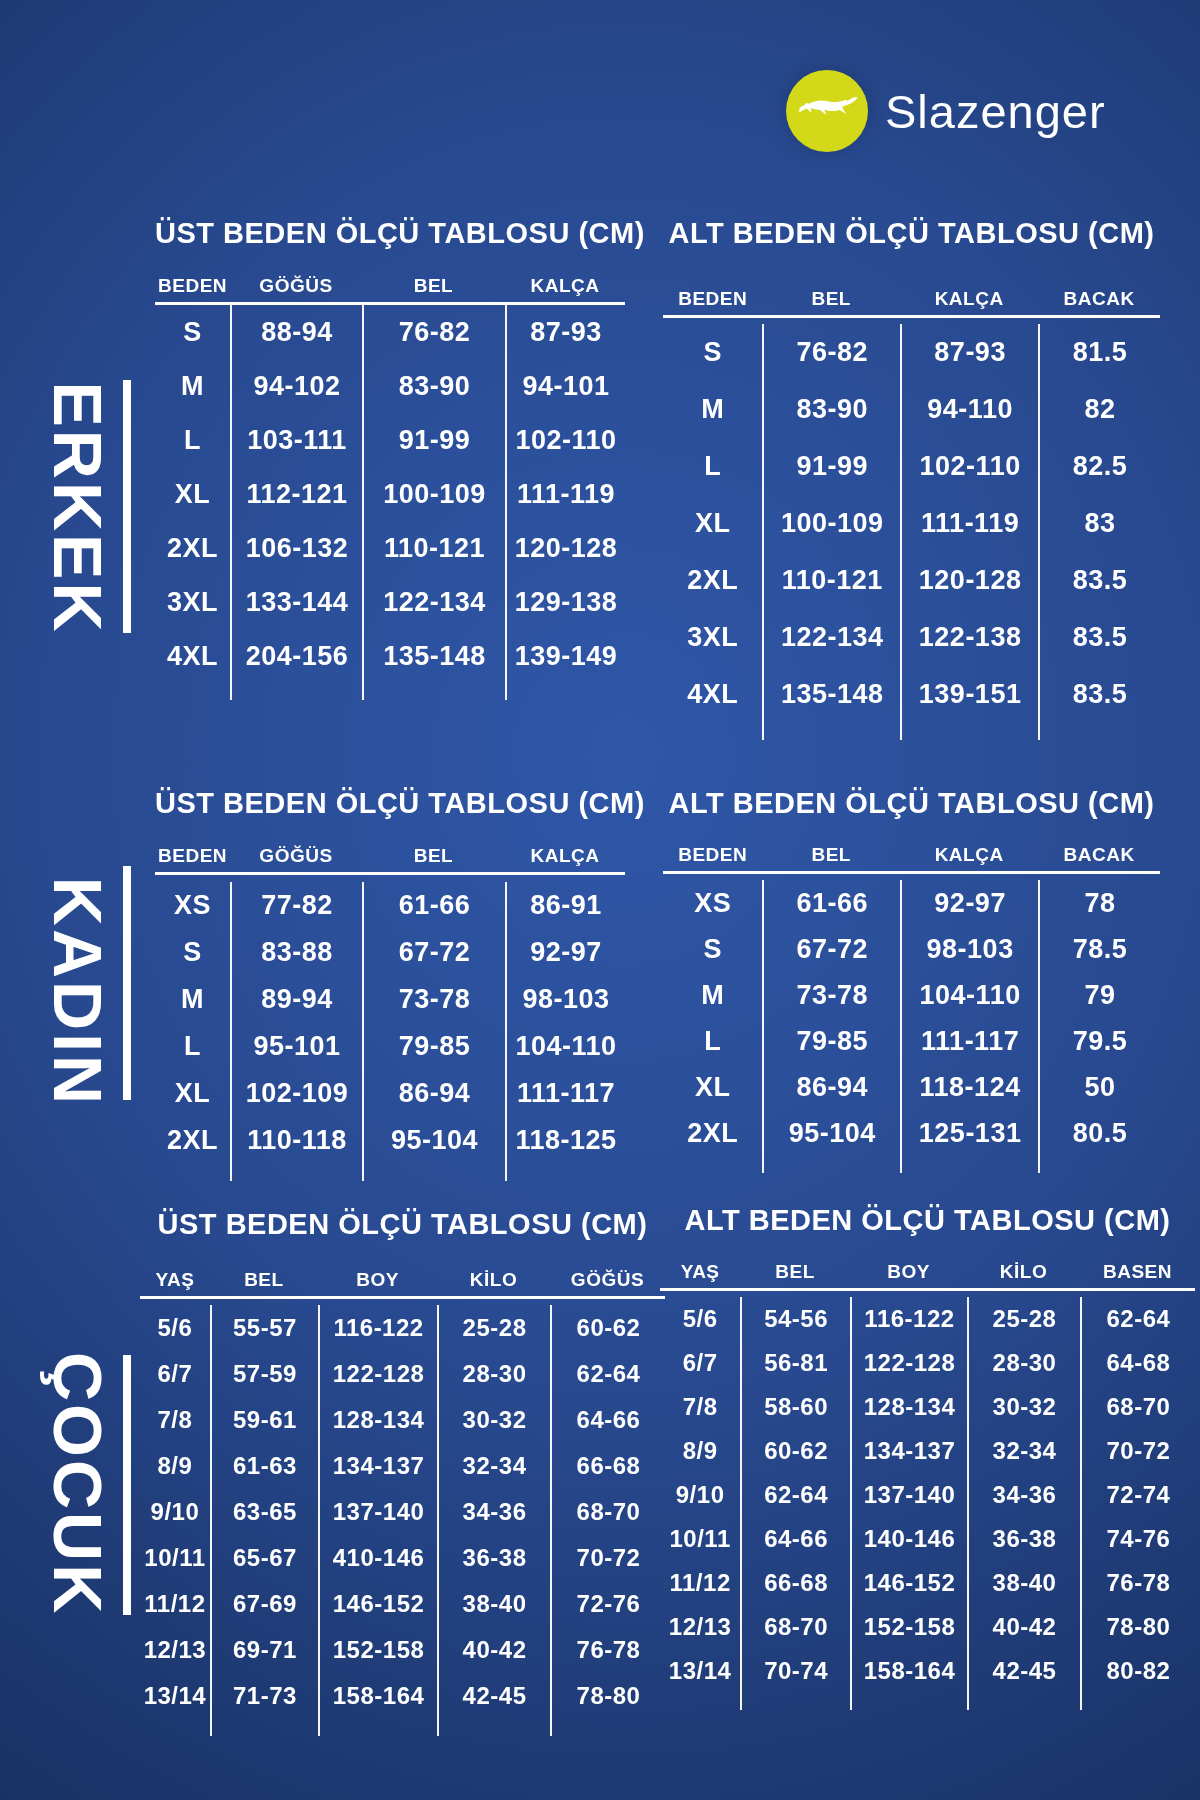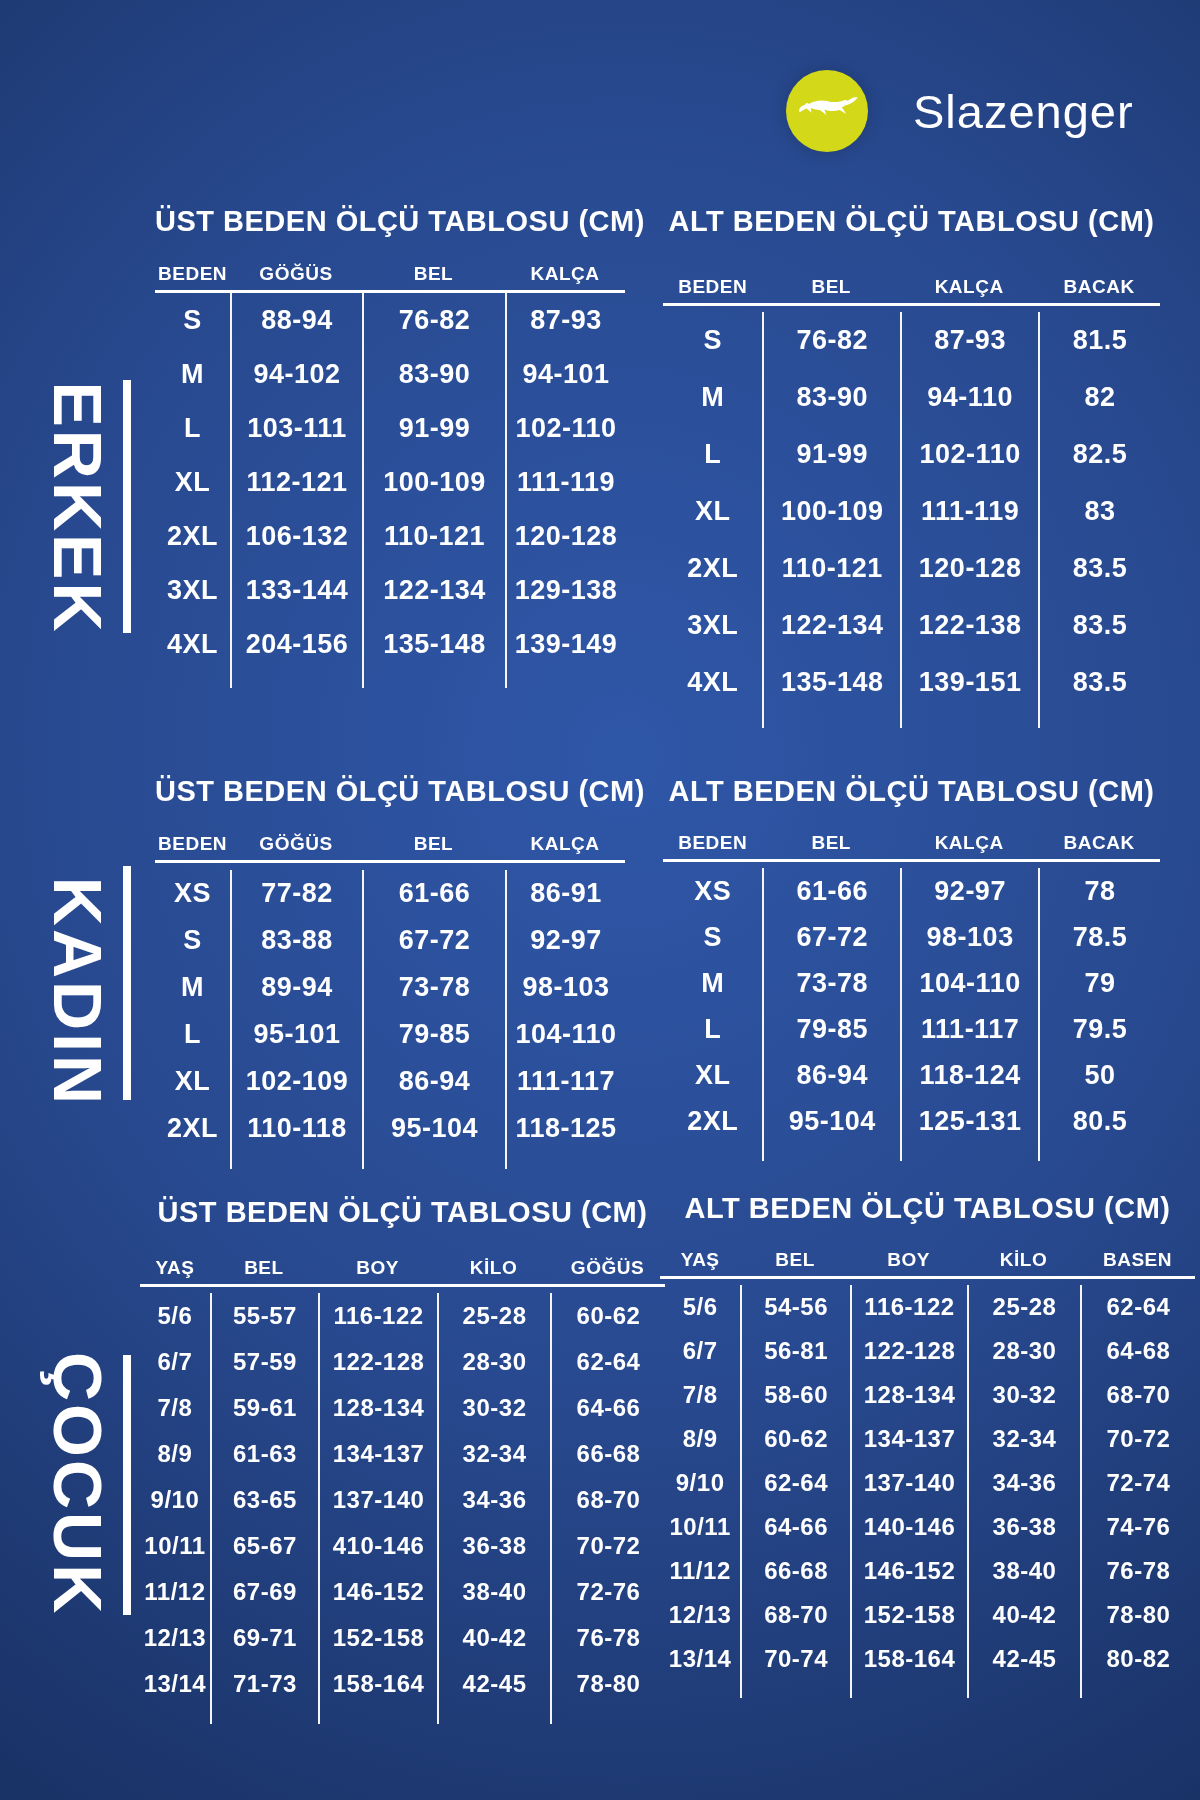--- a/index.html
+++ b/index.html
@@ -4,42 +4,42 @@
 <style>
   html,body { margin:0; padding:0; background:#0e1f42; }
   #canvas {
     position:relative; width:1200px; height:1800px; overflow:hidden;
     font-family:"Liberation Sans","DejaVu Sans",sans-serif; color:#ffffff;
     background: radial-gradient(ellipse 110% 80% at 52% 42%,
       #2f57a8 0%, #28498f 45%, #1d3870 75%, #152b58 100%);
   }
 
   
-  .logo { position:absolute; left:786px; top:70px; height:82px; display:flex; align-items:center;gap:28px; }
+  .logo { position:absolute; left:786px; top:70px; height:82px; display:flex; align-items:center; }
   .logo-circle { width:82px; height:82px; border-radius:50%; background:#d3d818;
                  display:flex; align-items:center; justify-content:center; flex:none;
                  box-shadow:0 0 18px rgba(0,0,0,.18); }
   .logo-circle svg { width:66px; height:40px; }
   .logo-text { margin-left:17px; font-size:47px; font-weight:400; letter-spacing:1px; white-space:nowrap; }
 
   
   .section-label { position:absolute; transform-origin:left top; transform:rotate(90deg);
                    font-size:68px; font-weight:800; letter-spacing:3px; text-align:center;
                    white-space:nowrap; }
   .lbl-erkek { left:115px; top:378px; width:260px; height:75px; line-height:75px; }
   .lbl-kadin { left:115px; top:862px; width:260px; height:75px; line-height:75px; }
   .lbl-cocuk { left:115px; top:1352px; width:260px; height:75px; line-height:75px; }
   .label-bar { position:absolute; width:8px; background:#ffffff; }
   .bar-erkek { left:123px; top:380px; height:253px; }
   .bar-kadin { left:123px; top:866px; height:234px; }
   .bar-cocuk { left:123px; top:1355px; height:260px; }
 
   
   .size-table { position:absolute; }
-  .t-title { font-size:29px; font-weight:800; letter-spacing:.5px; text-align:center; white-space:nowrap; }
+  .t-title { font-size:29px; font-weight:800; letter-spacing:.5px; text-align:center; white-space:nowrap;margin-top:12px; }
   .thead { display:grid; grid-template-columns:var(--cols); font-size:19px; font-weight:700; letter-spacing:.5px; }
   .thead .hcell { text-align:center; }
   .underline { height:3px; background:#ffffff; margin-top:5px; }
   .tbody { }
   .trow { display:grid; grid-template-columns:var(--cols); height:var(--pitch); }
   .trow.spacer { height:17px; }
   .cell { display:flex; align-items:center; justify-content:center; text-align:center;
           font-size:var(--valsize,27px); font-weight:700; letter-spacing:.5px; height:100%; }
   .cell:not(:first-child) { border-left:2px solid rgba(255,255,255,.95); }
 

